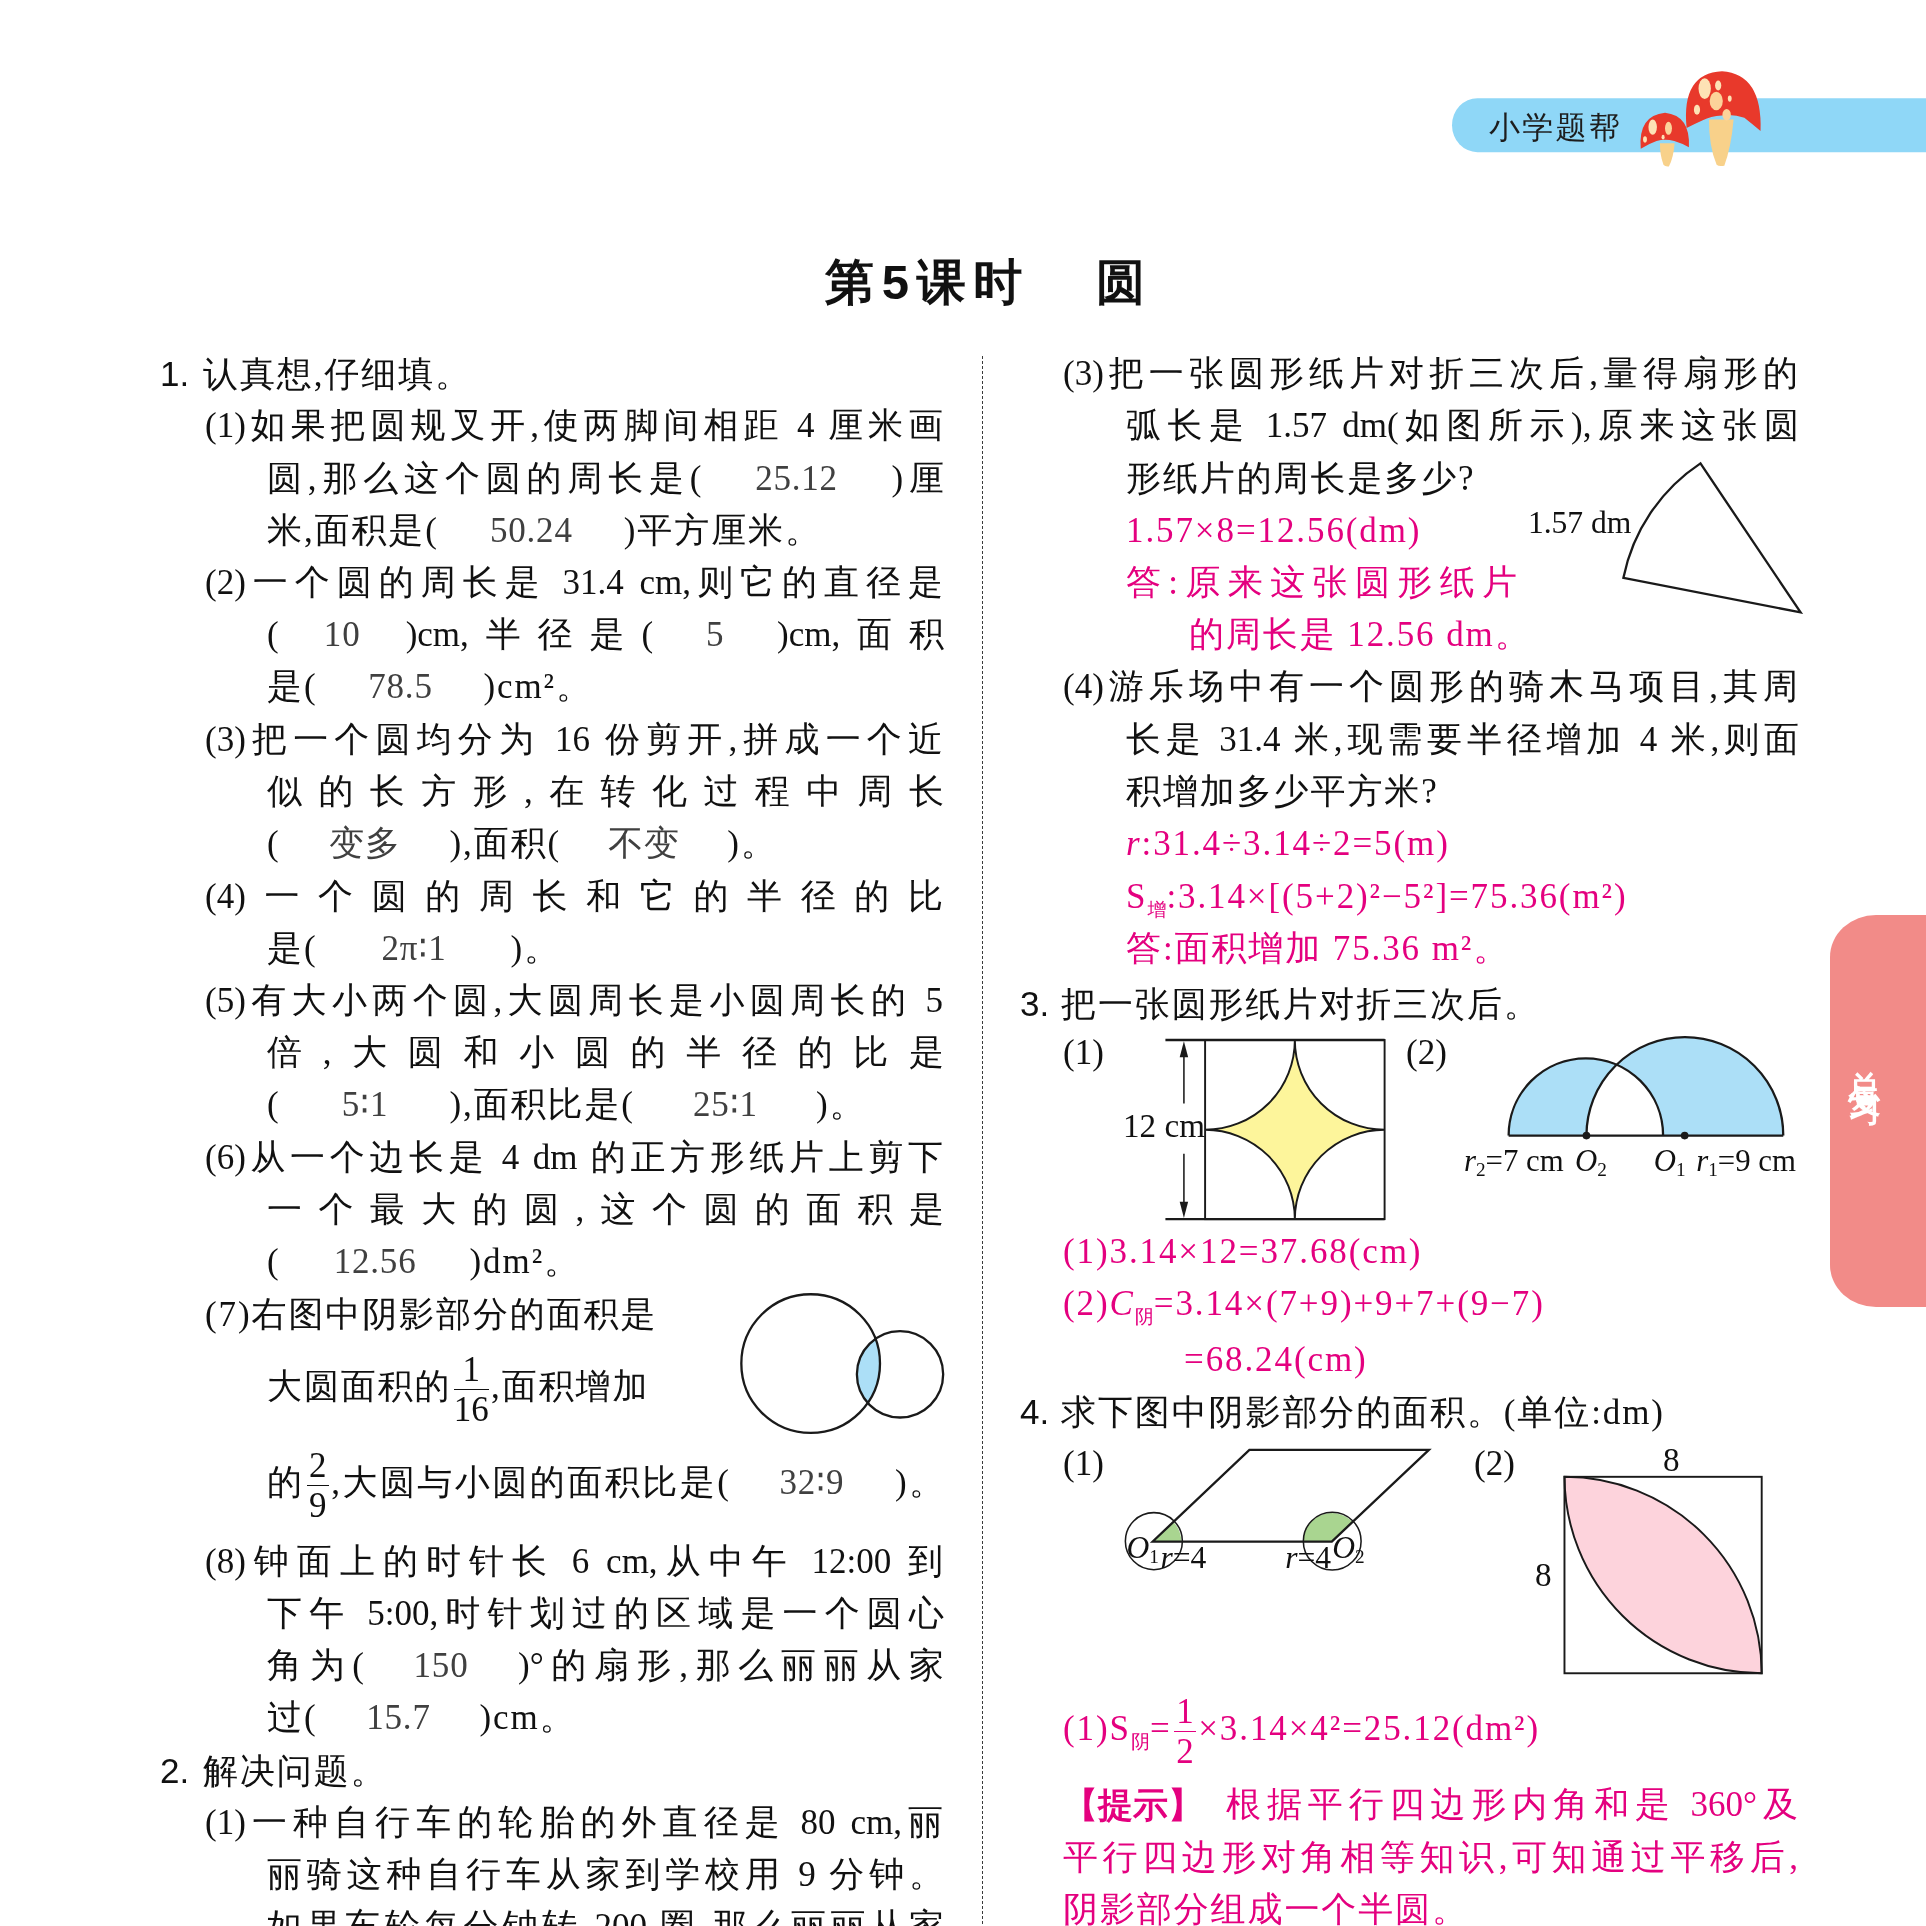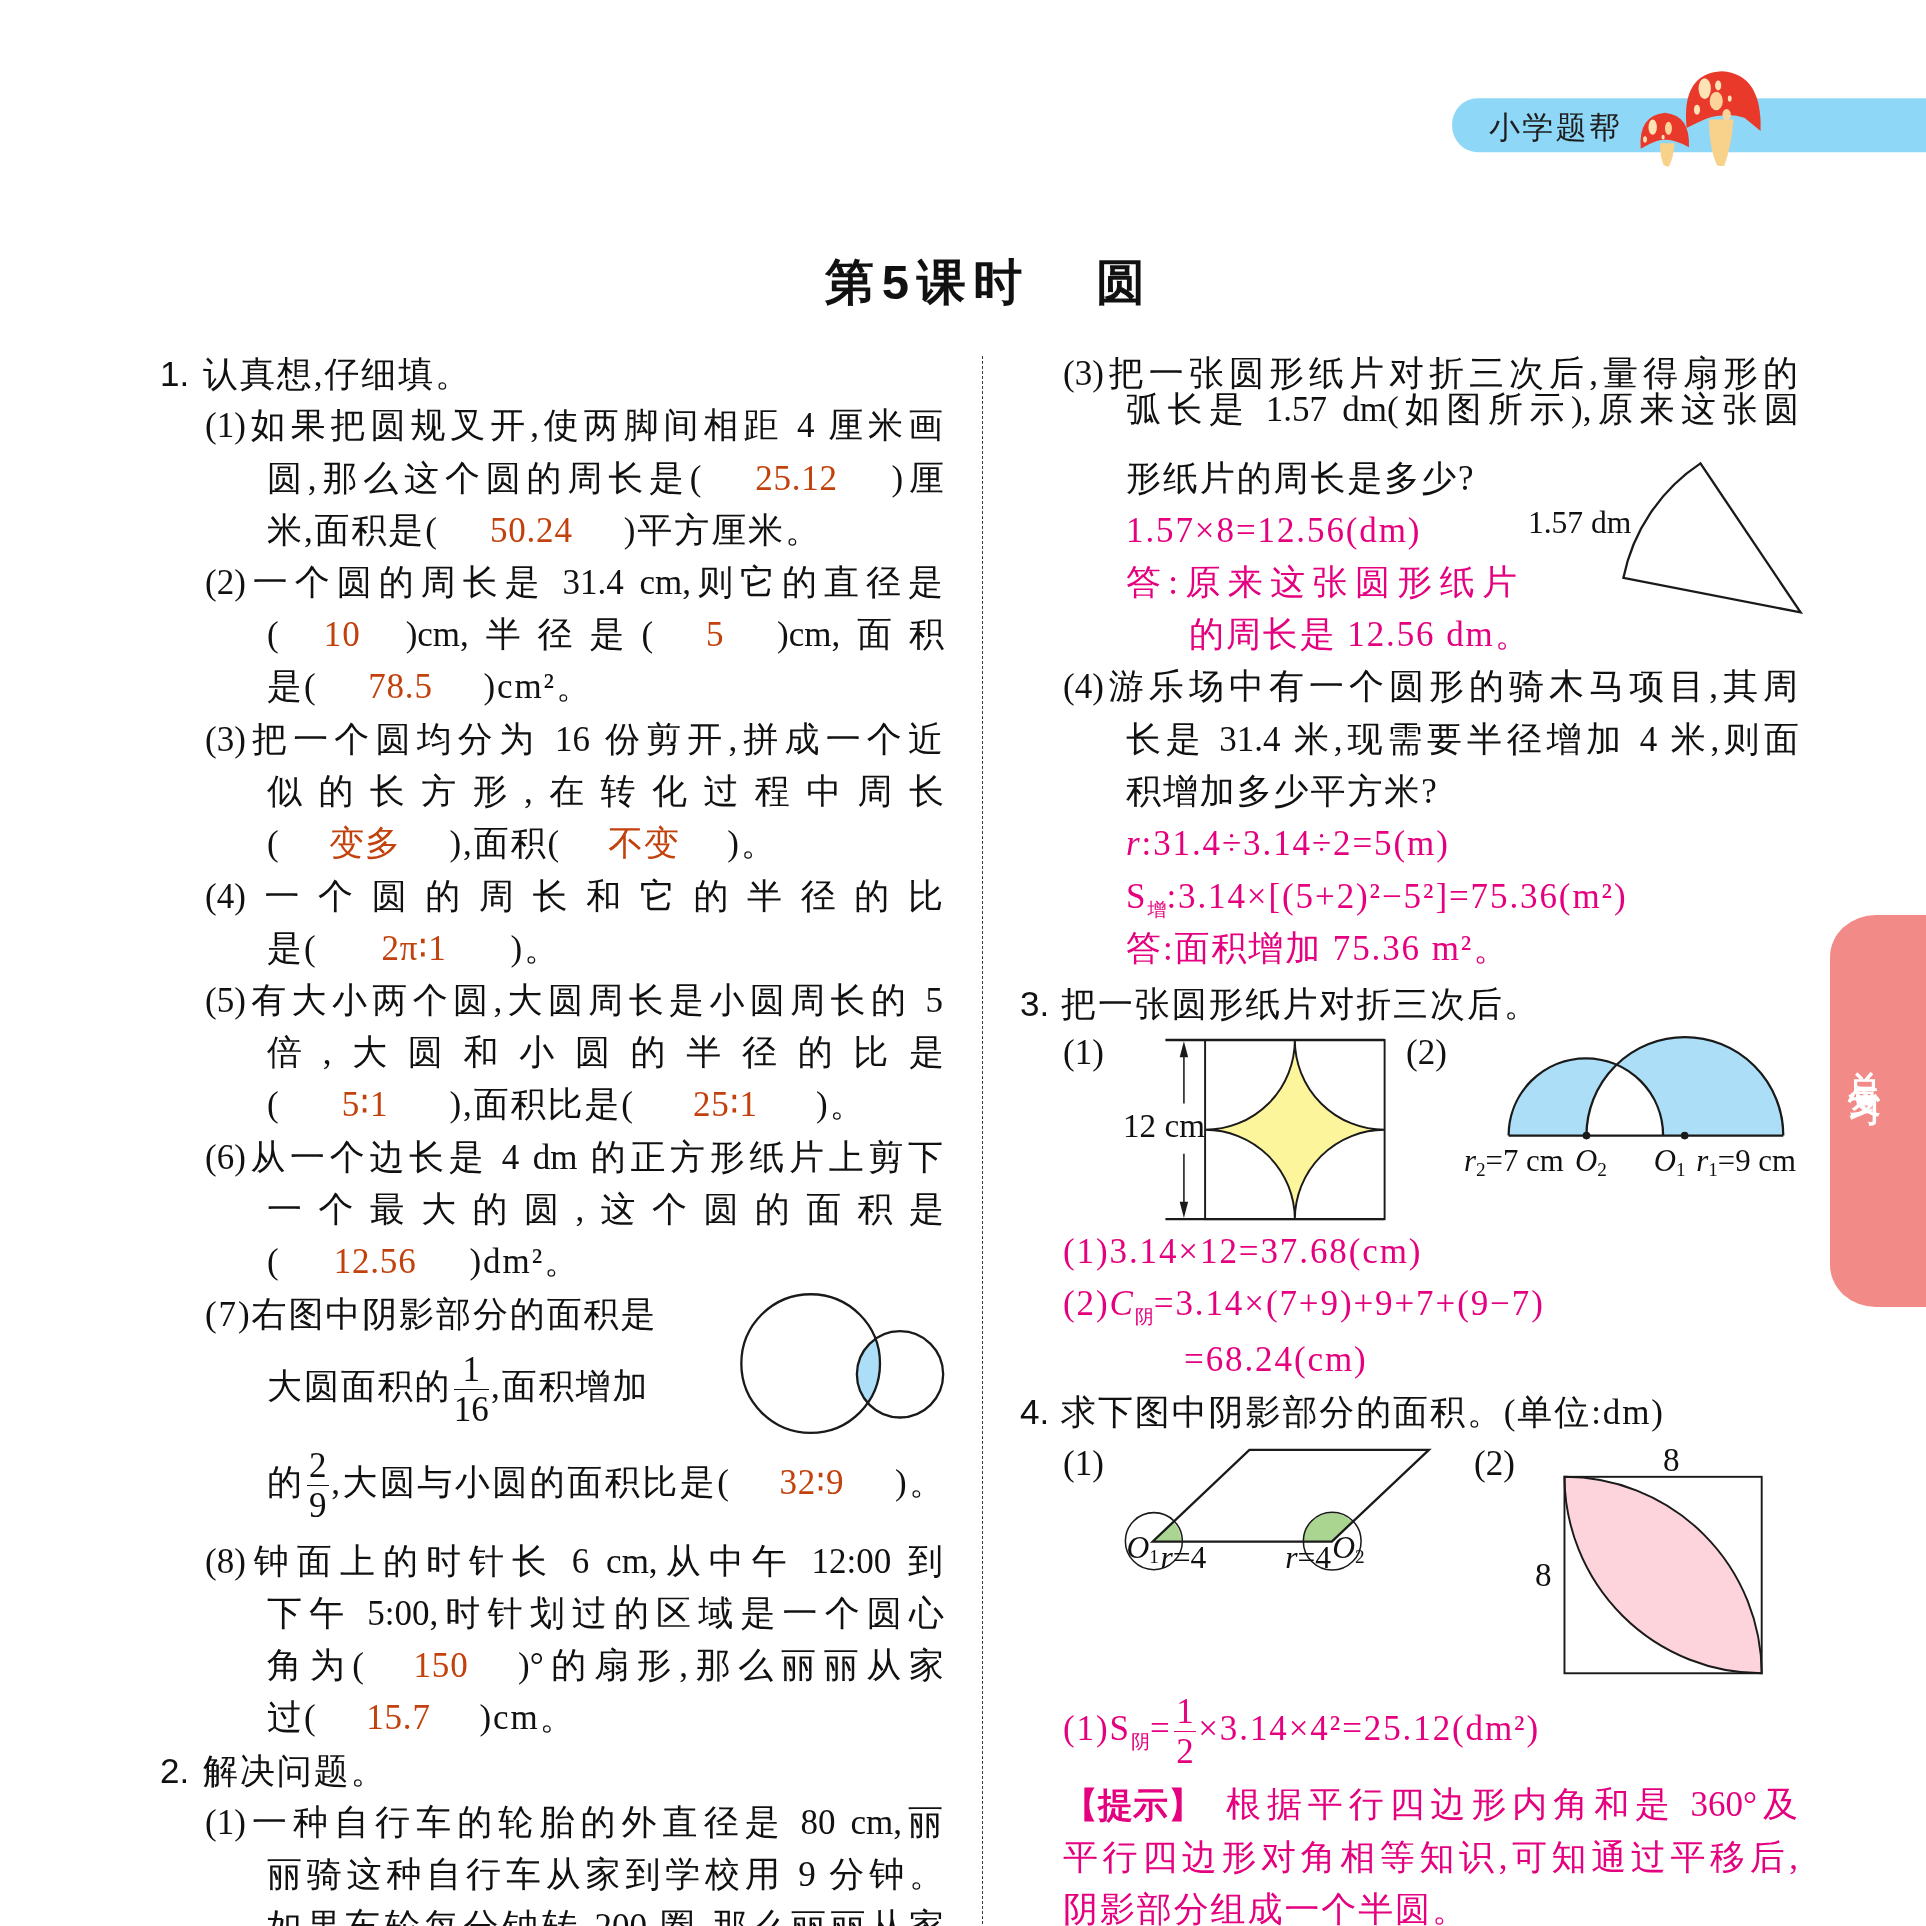--- a/index.html
+++ b/index.html
@@ -5,21 +5,21 @@
 *{margin:0;padding:0;box-sizing:border-box}
 html,body{width:1968px;height:2731px;background:#ffffff;overflow:hidden}
 body{position:relative;font-family:"Liberation Serif","DejaVu Serif",serif;color:#111111}
 .overlay{position:absolute;left:0;top:0;width:1968px;height:2731px;pointer-events:none}
 .ln{position:absolute;height:52px;line-height:52px;font-size:35px;white-space:nowrap}
 .ls{letter-spacing:1.9px}
 .j{text-align:justify;text-align-last:justify;letter-spacing:0}
 .pk{color:#e4007f}
 .qn{display:inline-block;width:43px;font-family:"Liberation Sans","DejaVu Sans",sans-serif;letter-spacing:0}
 .qn5{width:41px}
-.blank{display:inline-block;text-align:left;text-align-last:center;color:#c2410c;letter-spacing:0.8px}
+.blank{display:inline-block;text-align:left;text-align-last:center;color:#404040;letter-spacing:0.8px}
 .frac{display:inline-block;vertical-align:middle;text-align:center;text-align-last:center;line-height:39px;margin:-14px 2.3px;letter-spacing:0}
 .frac .n{display:block;border-bottom:1.9px solid currentColor;padding:0 2.3px}
 .frac .d{display:block}
 .sub{font-size:19px;vertical-align:-7.7px;letter-spacing:0}
 .it{font-style:italic}
 .tag{font-family:"Liberation Sans","DejaVu Sans",sans-serif;font-weight:bold;color:#e4007f}
 .title{position:absolute;height:58px;line-height:58px;font-size:49px;font-weight:bold;font-family:"Liberation Sans","DejaVu Sans",sans-serif;letter-spacing:7.7px;white-space:nowrap}
 .brand{position:absolute;left:1489px;top:105px;height:46px;line-height:46px;font-size:31px;letter-spacing:2.3px;font-family:"Liberation Sans","DejaVu Sans",sans-serif;color:#1d1d1d;white-space:nowrap}
 .divider{position:absolute;left:982px;top:356px;height:2213px;border-left:1.9px dashed #3a3a3a}
 .sidetab{position:absolute;left:1830px;top:915px;width:138px;height:392px;background:#f28b88;border-radius:46px 0 0 46px / 42px 0 0 42px}
@@ -150,21 +150,21 @@
 <div class="ln j" style="left:267px;top:1640px;width:677px"><span>角为(</span><span class="blank" style="width:154px">150</span><span>)°的扇形,那么丽丽从家</span></div>
 <div class="ln ls" style="left:267px;top:1692px"><span>过(</span><span class="blank" style="width:162px">15.7</span><span>)cm。</span></div>
 
 <div class="ln ls" style="left:160px;top:1745px"><span class="qn">2.</span><span>解决问题。</span></div>
 
 <div class="ln j" style="left:205px;top:1797px;width:738px"><span>(1)</span><span>一种自行车的轮胎的外直径是 80 cm,丽</span></div>
 <div class="ln j" style="left:267px;top:1849px;width:677px"><span>丽骑这种自行车从家到学校用 9 分钟。</span></div>
 <div class="ln j" style="left:267px;top:1901px;width:677px"><span>如果车轮每分钟转 200 圈,那么丽丽从家</span></div>
 
 <div class="ln j" style="left:1063px;top:348px;width:735px"><span>(3)</span><span>把一张圆形纸片对折三次后,量得扇形的</span></div>
-<div class="ln j" style="left:1126px;top:384px;width:673px"><span>弧长是 1.57 dm(如图所示),原来这张圆</span></div>
+<div class="ln j" style="left:1126px;top:400px;width:673px"><span>弧长是 1.57 dm(如图所示),原来这张圆</span></div>
 <div class="ln ls" style="left:1126px;top:453px"><span>形纸片的周长是多少?</span></div>
 <div class="ln ls pk" style="left:1126px;top:505px">1.57×8=12.56(dm)</div>
 <div class="ln j pk" style="left:1126px;top:557px;width:391px">答:原来这张圆形纸片</div>
 <div class="ln ls pk" style="left:1189px;top:609px">的周长是 12.56 dm。</div>
 
 <div class="ln j" style="left:1063px;top:661px;width:735px"><span>(4)</span><span>游乐场中有一个圆形的骑木马项目,其周</span></div>
 <div class="ln j" style="left:1126px;top:714px;width:673px"><span>长是 31.4 米,现需要半径增加 4 米,则面</span></div>
 <div class="ln ls" style="left:1126px;top:766px"><span>积增加多少平方米?</span></div>
 <div class="ln ls pk" style="left:1126px;top:818px"><span class="it">r</span><span>:31.4÷3.14÷2=5(m)</span></div>
 <div class="ln ls pk" style="left:1126px;top:871px"><span>S</span><span class="sub">增</span><span>:3.14×[(5+2)²−5²]=75.36(m²)</span></div>

